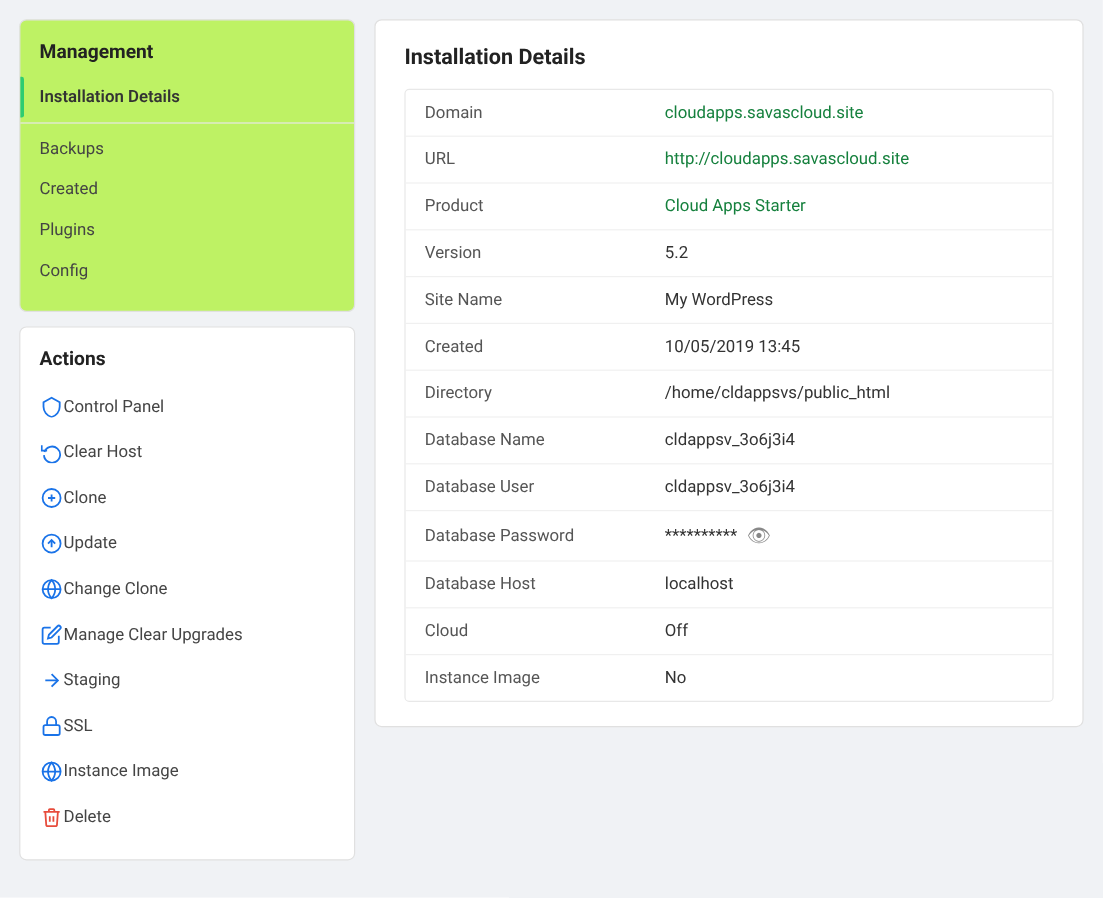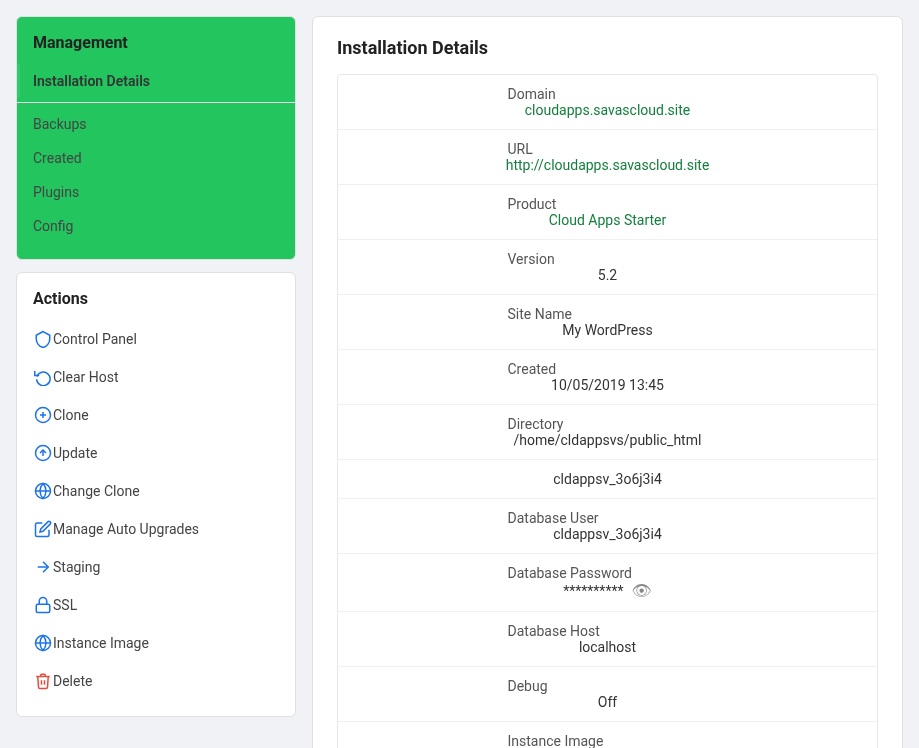--- a/index.html
+++ b/index.html
@@ -17,21 +17,21 @@
     }
     
     .sidebar {
       width: 280px;
       flex-shrink: 0;
       display: flex;
       flex-direction: column;
       gap: 12px;
     }
     .sidebar-card {
-      background: #22c55e;
+      background: #bef264;
       border-radius: 6px;
       border: 1px solid #e0e0e0;
       padding: 16px 0;
     }
     .sidebar-title {
       font-size: 16px;
       font-weight: 700;
       color: #222;
       padding: 0 16px 12px 16px;
     }
@@ -109,21 +109,20 @@
     }
     .details-inner {
       border: 1px solid #e8e8e8;
       border-radius: 4px;
     }
     .detail-row {
       display: flex;
       align-items: center;
       padding: 11px 16px;
       border-bottom: 1px solid #f0f0f0;
-      flex-direction: column;
     }
     .detail-row:last-child { border-bottom: none; }
     .detail-label {
       width: 200px;
       flex-shrink: 0;
       color: #555;
       font-size: 14px;
     }
     .detail-value {
       color: #333;
@@ -213,21 +212,21 @@
             </span>
             <span>Change Clone</span>
           </div>
           <div class="action-item">
             <span class="action-icon">
               <svg width="18" height="18" viewBox="0 0 24 24" fill="none" stroke="#1a73e8" stroke-width="2">
                 <path d="M11 4H4a2 2 0 0 0-2 2v14a2 2 0 0 0 2 2h14a2 2 0 0 0 2-2v-7"></path>
                 <path d="M18.5 2.5a2.121 2.121 0 0 1 3 3L12 15l-4 1 1-4 9.5-9.5z"></path>
               </svg>
             </span>
-            <span>Manage Auto Upgrades</span>
+            <span>Manage Clear Upgrades</span>
           </div>
           <div class="action-item">
             <span class="action-icon">
               <svg width="18" height="18" viewBox="0 0 24 24" fill="none" stroke="#1a73e8" stroke-width="2">
                 <line x1="5" y1="12" x2="19" y2="12"></line>
                 <polyline points="12 5 19 12 12 19"></polyline>
               </svg>
             </span>
             <span>Staging</span>
           </div>
@@ -292,41 +291,42 @@
           </div>
           <div class="detail-row">
             <div class="detail-label">Created</div>
             <div class="detail-value">10/05/2019 13:45</div>
           </div>
           <div class="detail-row">
             <div class="detail-label">Directory</div>
             <div class="detail-value">/home/cldappsvs/public_html</div>
           </div>
           <div class="detail-row">
+            <div class="detail-label">Database Name</div>
             <div class="detail-value">cldappsv_3o6j3i4</div>
           </div>
           <div class="detail-row">
             <div class="detail-label">Database User</div>
             <div class="detail-value">cldappsv_3o6j3i4</div>
           </div>
           <div class="detail-row">
             <div class="detail-label">Database Password</div>
             <div class="detail-value">
               <div class="password-row">
                 <span>**********</span>
                 <span class="eye-icon">👁</span>
               </div>
             </div>
           </div>
           <div class="detail-row">
             <div class="detail-label">Database Host</div>
             <div class="detail-value">localhost</div>
           </div>
           <div class="detail-row">
-            <div class="detail-label">Debug</div>
+            <div class="detail-label">Cloud</div>
             <div class="detail-value">Off</div>
           </div>
           <div class="detail-row">
             <div class="detail-label">Instance Image</div>
             <div class="detail-value">No</div>
           </div>
         </div>
     </div>
   </div>
 </div>

